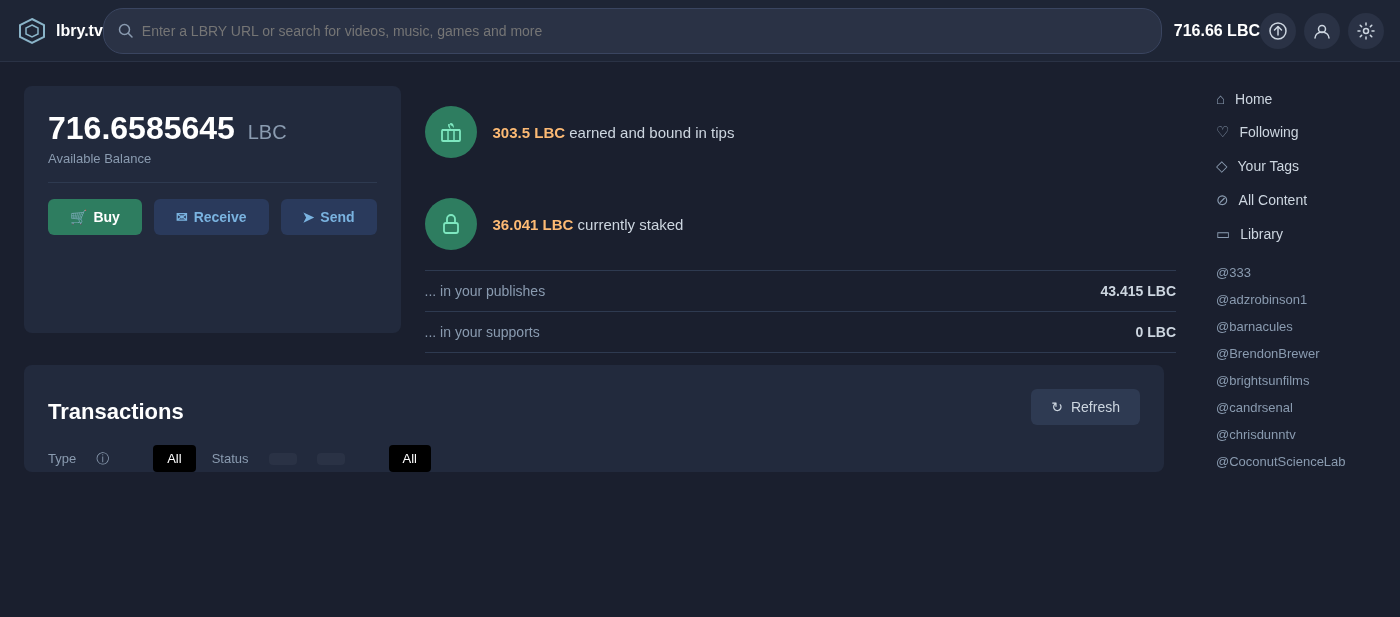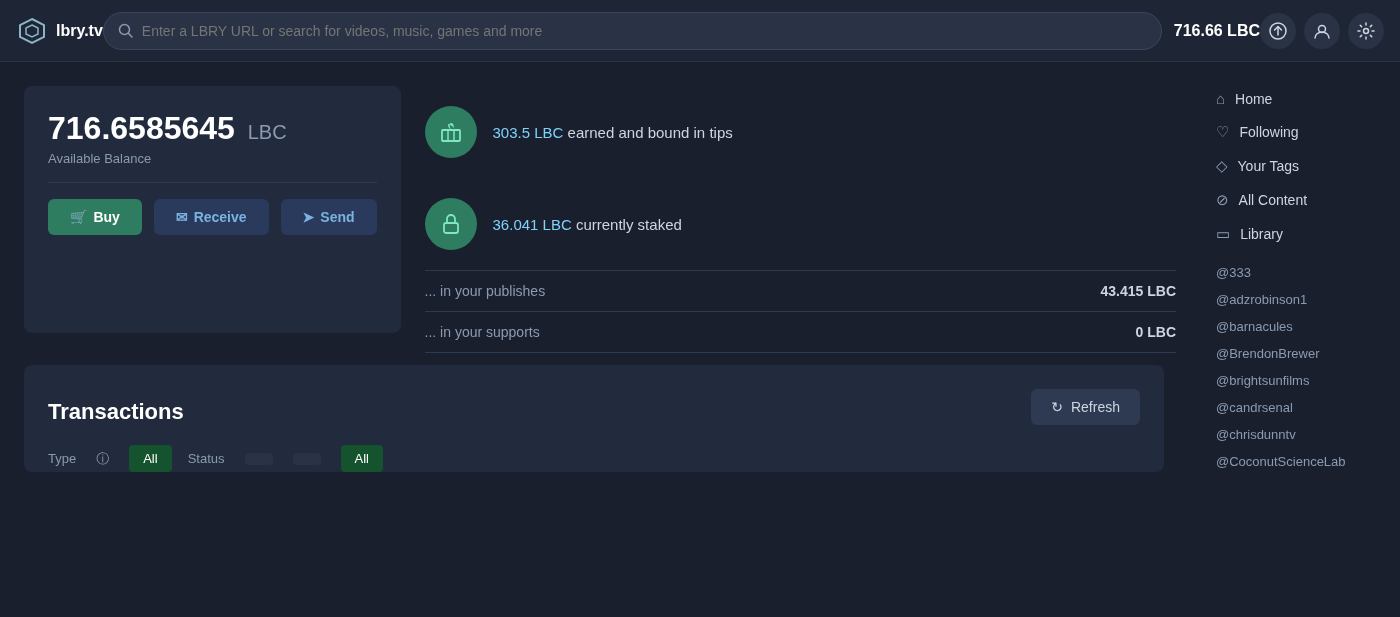--- a/index.html
+++ b/index.html
@@ -38,21 +38,21 @@
       font-weight: 600;
     }
     .search-bar {
       flex: 1;
       background: #2a3245;
       border: 1px solid #3a4560;
       border-radius: 20px;
       display: flex;
       align-items: center;
       padding: 0 14px;
-      height: 38px;
+      height: 46px;
       gap: 8px;
     }
     .search-bar input {
       background: transparent;
       border: none;
       outline: none;
       color: #8a9bb0;
       font-size: 14px;
       width: 100%;
     }
@@ -156,21 +156,21 @@
       border-radius: 50%;
       display: flex;
       align-items: center;
       justify-content: center;
       font-size: 22px;
       flex-shrink: 0;
     }
     .stat-icon-tips { background: #2e7d60; }
     .stat-icon-stake { background: #2e7d60; }
     .stat-text { font-size: 15px; color: #cdd6e0; }
-    .stat-text strong { color: #7dd3fc; font-weight: 400; }
+    .stat-text strong { color: #fdba74; font-weight: 700; }
 
     .stake-details {
       border-top: 1px solid #2e3a50;
       margin-top: 0;
     }
     .stake-row {
       display: flex;
       justify-content: space-between;
       align-items: center;
       padding: 12px 0;
@@ -219,22 +219,23 @@
     .filter-btn {
       background: #2a3245;
       border: none;
       border-radius: 4px;
       color: #8a9bb0;
       padding: 6px 14px;
       font-size: 13px;
       cursor: pointer;
     }
     .filter-btn-active {
-      background: #14532d;
+      background: #000000;
       color: #fff;
+      margin-left: 24px;
     }
 
     
     .sidebar {
       width: 200px;
       padding: 20px 0;
       flex-shrink: 0;
     }
     .nav-item {
       display: flex;

